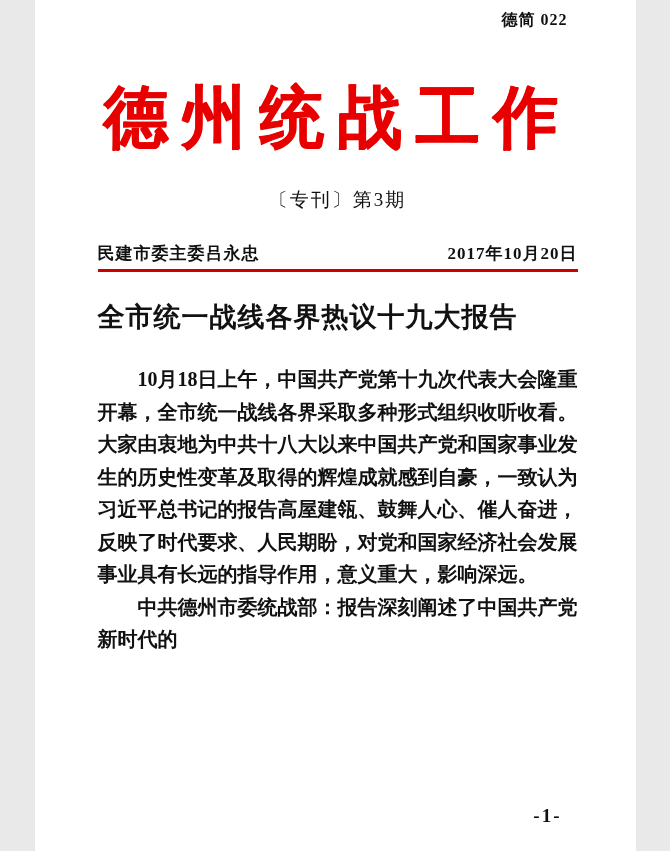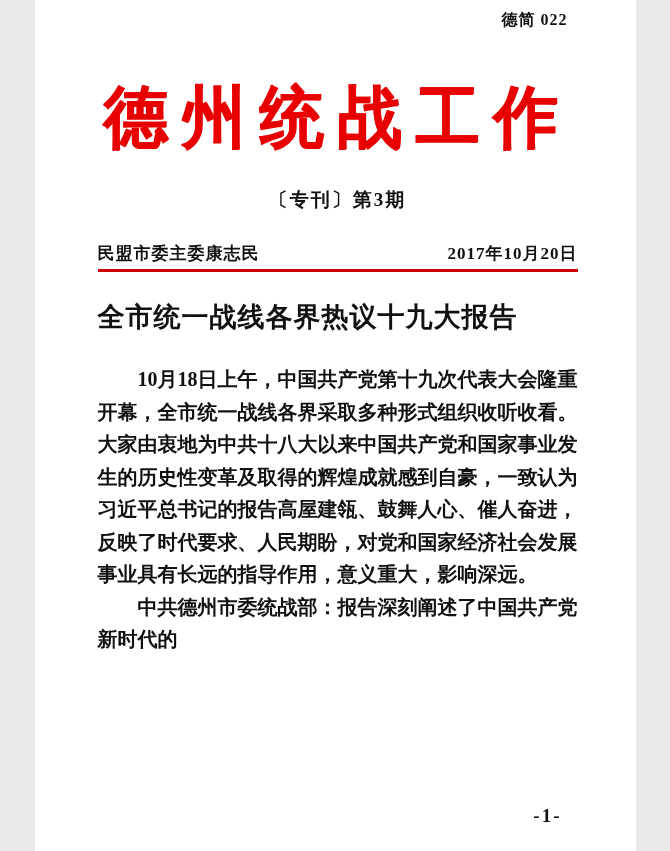--- a/index.html
+++ b/index.html
@@ -35,21 +35,21 @@
     letter-spacing: 14px;
     color: var(--red, #e80000);
     text-shadow: 1px 0 0 var(--red, #e80000), 0 1px 0 var(--red, #e80000);
     white-space: nowrap;
     transform: scaleY(1.05);
   }
   .issue-line {
     margin-top: 34px;
     text-align: center;
     font-size: 19px;
-    font-weight: bold;
+    font-weight: normal;
     letter-spacing: 2px;
   }
   .pub-row {
     margin-top: 29px;
     display: flex;
     justify-content: space-between;
     align-items: flex-end;
     font-size: 17px;
     font-weight: bold;
     border-bottom: 3px solid var(--rule-red, #cc0000);
@@ -91,21 +91,21 @@
 <div class="page">
   <div class="content">
 
     <div class="doc-number">德简 022</div>
 
     <div class="masthead">德州统战工作</div>
 
     <div class="issue-line">〔专刊〕第3期</div>
 
     <div class="pub-row">
-      <span class="publisher">民盟市委主委康志民</span>
+      <span class="publisher">民建市委主委吕永忠</span>
       <span class="pub-date">2017年10月20日</span>
     </div>
 
     <div class="headline">全市统一战线各界热议十九大报告</div>
 
     <div class="body-text">
       <p>10月18日上午，中国共产党第十九次代表大会隆重开幕，全市统一战线各界采取多种形式组织收听收看。大家由衷地为中共十八大以来中国共产党和国家事业发生的历史性变革及取得的辉煌成就感到自豪，一致认为习近平总书记的报告高屋建瓴、鼓舞人心、催人奋进，反映了时代要求、人民期盼，对党和国家经济社会发展事业具有长远的指导作用，意义重大，影响深远。</p>
       <p>中共德州市委统战部：报告深刻阐述了中国共产党新时代的</p>
     </div>
 

